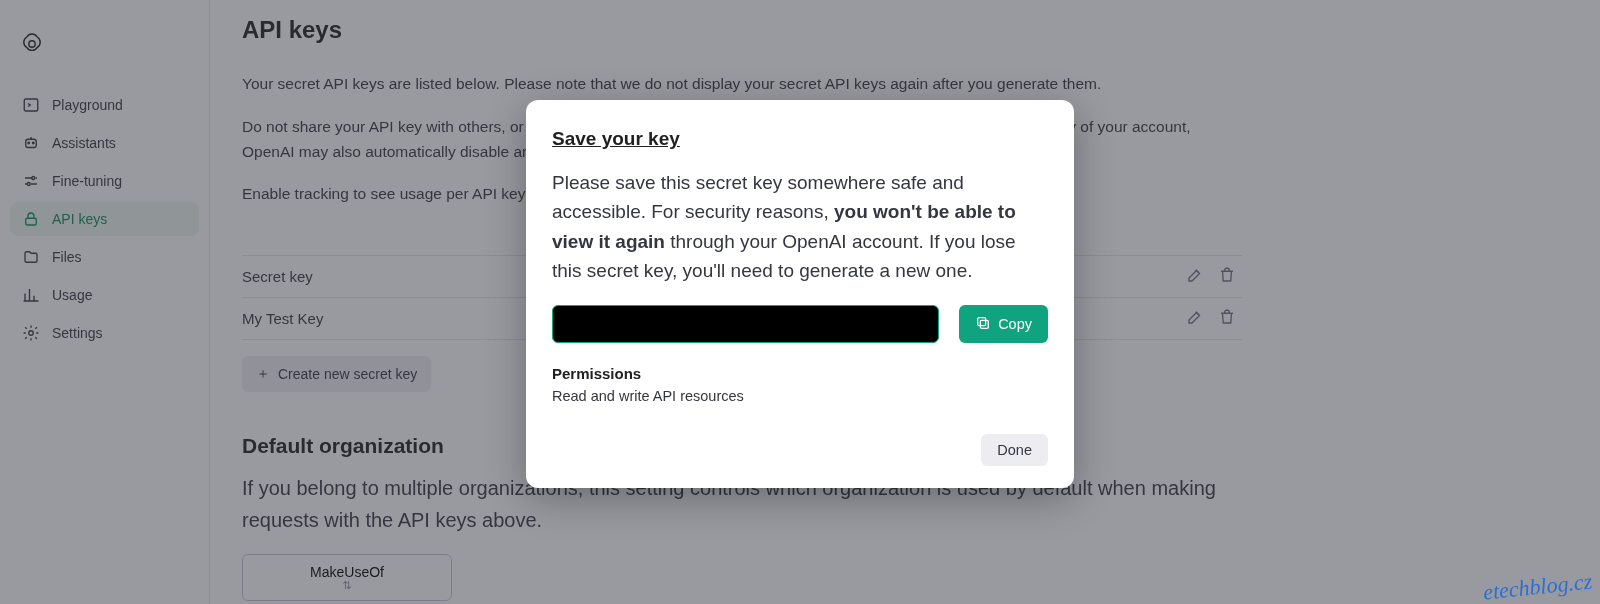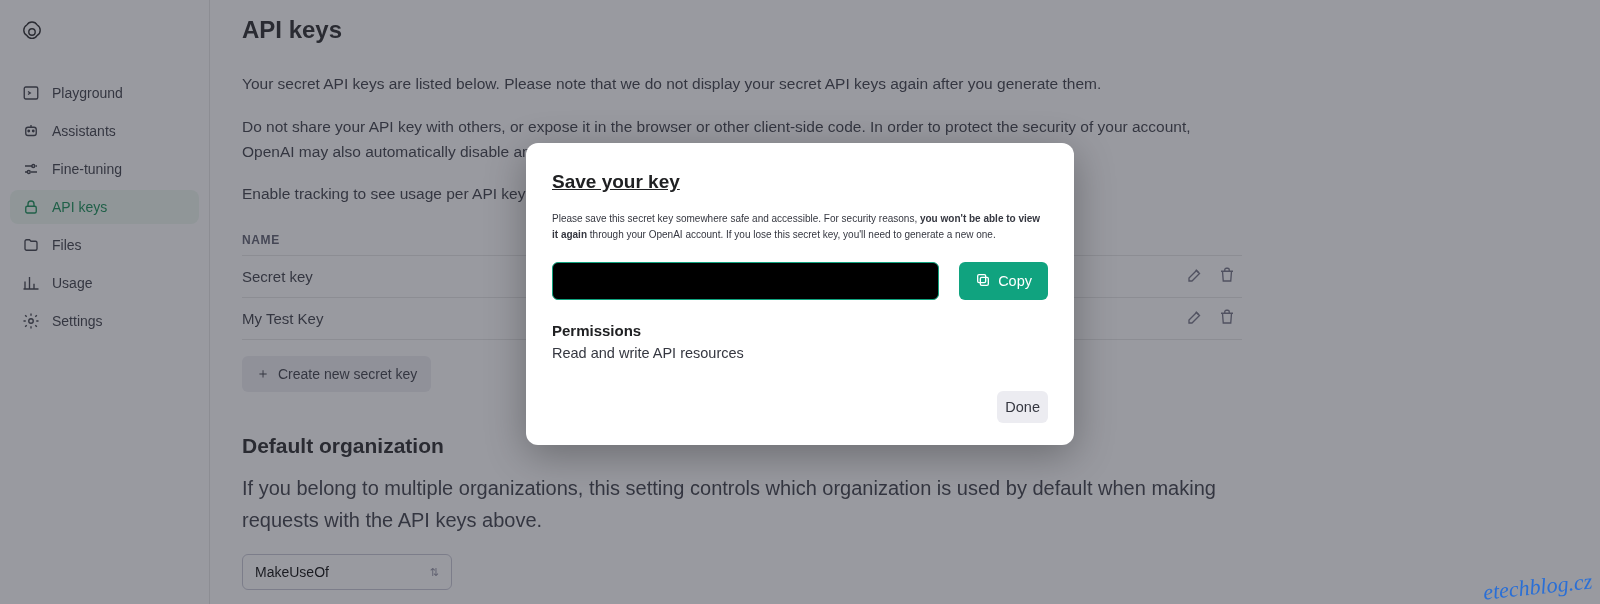--- a/index.html
+++ b/index.html
@@ -14,21 +14,21 @@
   }
   .app {
     display: flex;
     width: 100%;
     height: 100%;
   }
   
   .sidebar {
     width: 210px;
     border-right: 1px solid #e5e5e5;
-    padding: 16px 10px;
+    padding: 28px 10px;
     flex-shrink: 0;
   }
   .logo {
     margin: 4px 0 28px 10px;
   }
   .logo svg { width: 24px; height: 24px; }
   .nav-item {
     display: flex;
     align-items: center;
     gap: 12px;
@@ -125,20 +125,21 @@
     padding: 9px 12px;
     font-size: 14px;
     border: 1px solid #c5c5d2;
     border-radius: 6px;
     background: #fff;
     text-align: left;
     cursor: pointer;
     display:flex;
     justify-content:space-between;
     align-items:center;
+    flex-direction:column;
   }
   .select .chev { color:#8e8ea0; font-size:11px; line-height:1; }
   
   .scrim {
     position: absolute;
     inset: 0;
     background: rgba(52,53,65,0.5);
     display: flex;
     align-items: center;
     justify-content: center;
@@ -152,21 +153,21 @@
     position: relative;
     top: -8px;
   }
   .modal-title {
     font-size: 19px;
     font-weight: 700;
     margin-bottom: 18px;
     text-decoration: underline;
   }
   .modal-body {
-    font-size: 10px;
+    font-size: 19px;
     line-height: 1.55;
     color: #353740;
     margin-bottom: 20px;
   }
   .modal-body strong { font-weight: 700; }
   .key-row-box {
     display: flex;
     gap: 20px;
     align-items: stretch;
     margin-bottom: 22px;
@@ -202,21 +203,21 @@
     margin-bottom: 30px;
   }
   .modal-footer {
     display: flex;
     justify-content: flex-end;
   }
   .done-btn {
     background: #ececf1;
     border: none;
     border-radius: 6px;
-    padding: 8px 8px;
+    padding: 8px 16px;
     font-size: 14.5px;
     color: #353740;
     cursor: pointer;
   }
   .watermark {
     position: absolute;
     right: 8px;
     bottom: 4px;
     font-style: italic;
     color: #2a6fd6;
@@ -308,21 +309,20 @@
     <div class="intro">
       <p>Your secret API keys are listed below. Please note that we do not display your secret API keys again after you generate them.</p>
       <p>Do not share your API key with others, or expose it in the browser or other client-side code. In order to protect the security of your account, OpenAI may also automatically disable any API key that we've found has leaked publicly.</p>
       <p>
         <span>Enable tracking to see usage per API key on the </span><a href="#">Usage page</a><span>.</span>
       </p>
     </div>
 
     <div class="key-table">
       <div class="key-header">
-        <div>NAME</div>
         <div></div>
           <div></div>
         <div>PERMISSIONS</div>
         <div></div>
       </div>
       <div class="key-row">
         <div>Secret key</div>
         <div></div>
           <div></div>
           <div></div>

